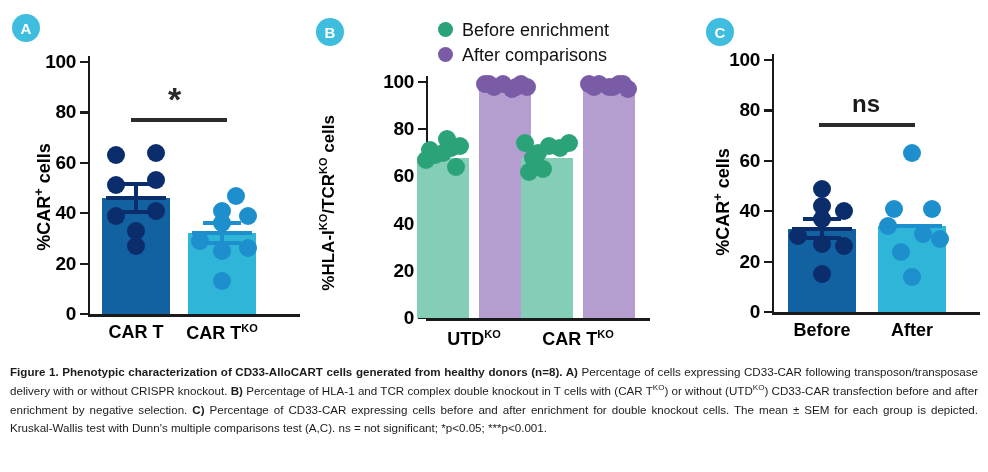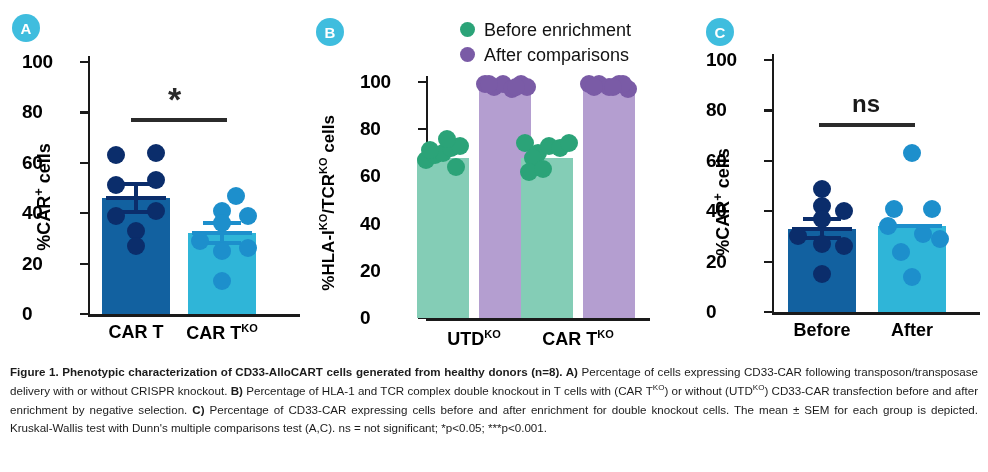--- a/index.html
+++ b/index.html
@@ -8,21 +8,21 @@
 
   .panel{position:absolute;top:0;height:350px;}
   .panel-badge{position:absolute;width:28px;height:28px;border-radius:50%;
     background:#3FBDDE;color:#fff;font-weight:bold;font-size:15px;
     display:flex;align-items:center;justify-content:center;line-height:1;}
 
   .plot{position:absolute;}
   .axis-v{position:absolute;background:#1a1a1a;width:2.2px;}
   .axis-h{position:absolute;background:#1a1a1a;height:2.6px;}
   .tick{position:absolute;background:#1a1a1a;height:2.2px;width:8px;}
-  .ticklabel{position:absolute;font-size:19px;font-weight:bold;
+  .ticklabel{position:absolute;font-size:19px;font-weight:bold;text-align:right;
     line-height:1;letter-spacing:-0.3px;}
   .axis-title{position:absolute;font-size:18px;font-weight:bold;
     transform-origin:center center;white-space:nowrap;}
   .xlabel{position:absolute;font-size:18px;font-weight:bold;text-align:center;white-space:nowrap;}
   .sup{font-size:11px;vertical-align:super;font-weight:bold;}
   .supplus{font-size:13px;vertical-align:super;font-weight:bold;}
 
   .bar{position:absolute;}
   .dot{position:absolute;border-radius:50%;}
   .errline-h{position:absolute;height:4px;}
@@ -99,21 +99,21 @@
       </div>
 
     <div class="axis-title" style="left:-42px;top:185px;width:170px;text-align:center;transform:rotate(-90deg);">
       <span>%CAR</span><span class="supplus">+</span><span> cells</span>
     </div>
   </div>
 
   <div class="panel" id="panelB" style="left:300px;width:360px;">
     <div class="panel-badge" style="left:16px;top:18px;">B</div>
 
-    <div class="legend" style="left:160px;top:18px;">
+    <div class="legend" style="left:138px;top:18px;">
       <div class="legend-row">
         <span class="legend-dot" style="background:#2BA378;"></span>
         <span class="legend-label">Before enrichment</span>
       </div>
       <div class="legend-row">
         <span class="legend-dot" style="background:#7A5BA6;"></span>
         <span class="legend-label">After comparisons</span>
       </div>
     </div>
 

